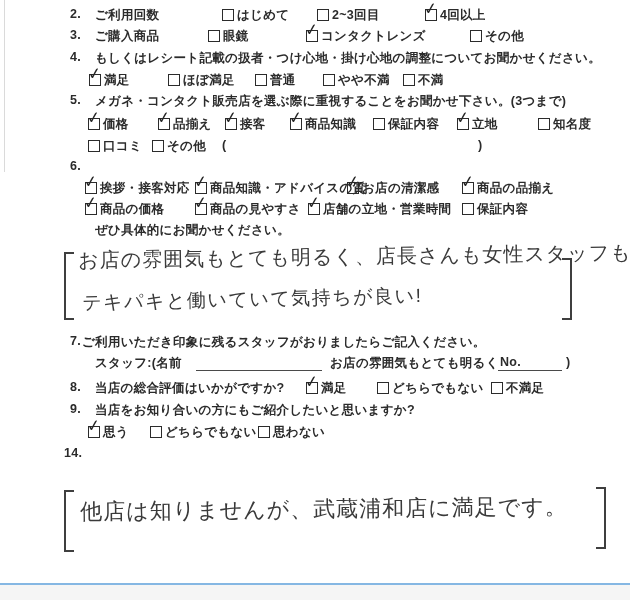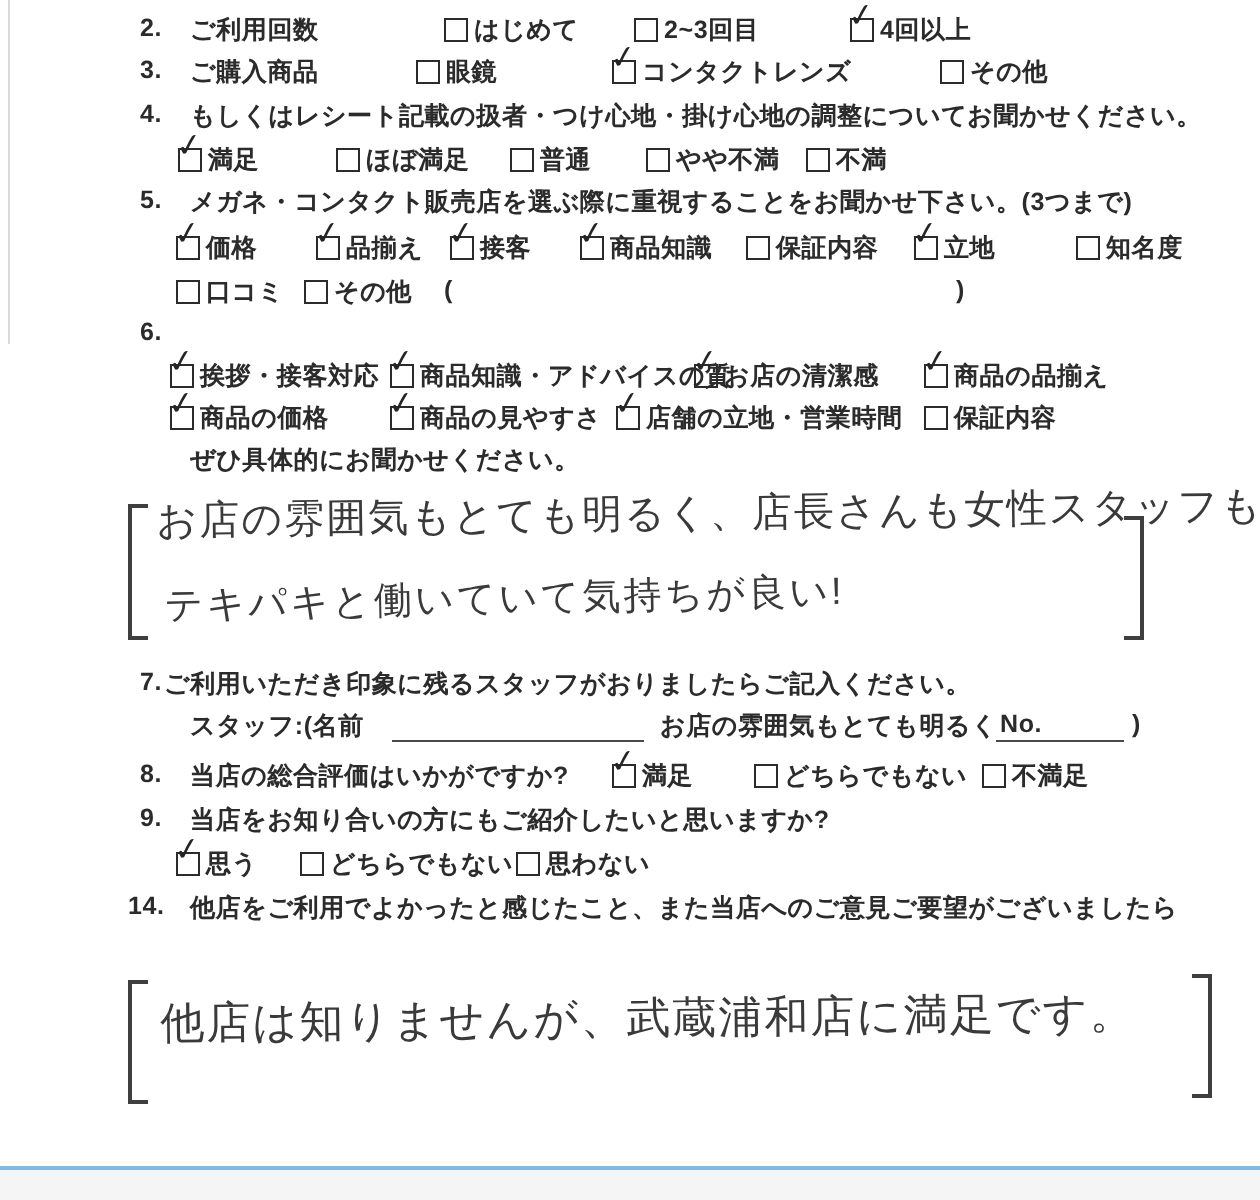--- a/index.html
+++ b/index.html
@@ -294,21 +294,20 @@
       <span>どちらでもない</span>
     </span>
     <span class="opt" style="left:258px">
       <span class="cb"></span>
       <span>思わない</span>
     </span>
   </div>
 
   <div class="line" style="top:446px">
     <span class="num" style="left:64px">14.</span>
-    <span class="txt" style="left:95px">他店をご利用でよかったと感じたこと、また当店へのご意見ご要望がございましたら</span>
   </div>
 
   <div class="bk bkl" style="left:64px; top:490px; height:58px;"></div>
   <div class="hw" style="left:80px; top:497px; font-size:22px; letter-spacing:1px; transform:rotate(-0.6deg);">他店は知りませんが、武蔵浦和店に満足です。</div>
   <div class="bk bkr" style="left:596px; top:487px; height:58px;"></div>
 
   <div class="footer-rule"></div>
   <div class="below-rule"></div>
 </div>
 

